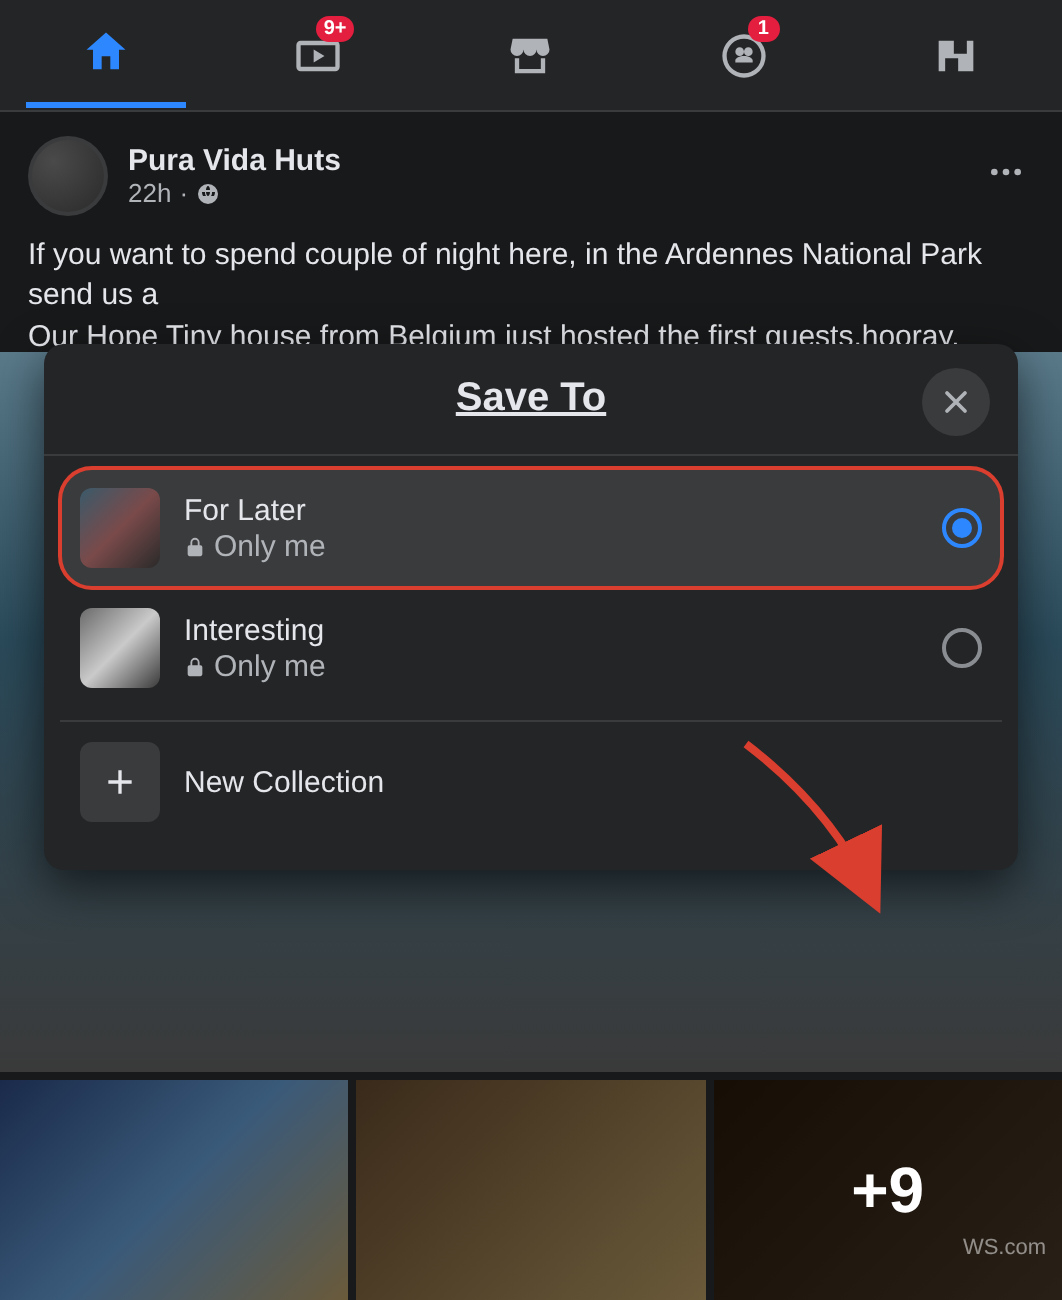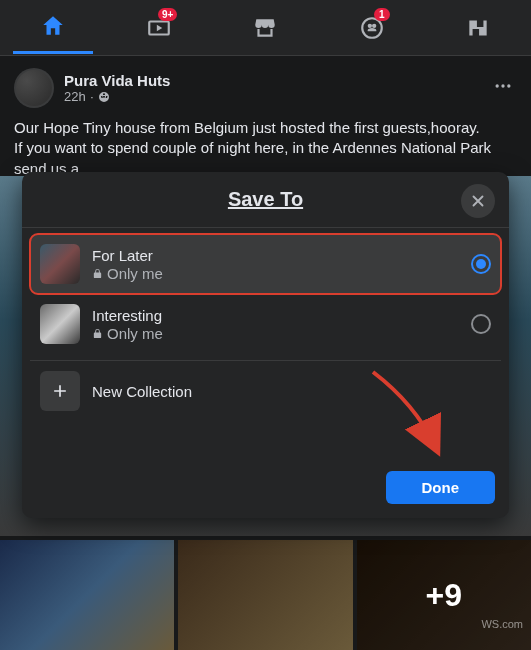--- a/index.html
+++ b/index.html
@@ -37,21 +37,21 @@
     
     .overlay { position: absolute; inset: 0; display: flex; align-items: flex-start; justify-content: center; padding-top: 172px; }
     .modal { width: 487px; background: #242526; border-radius: 10px; box-shadow: 0 8px 24px rgba(0,0,0,0.6); padding-bottom: 14px; }
     .modal-head { position: relative; height: 56px; display: flex; align-items: center; justify-content: center; border-bottom: 1px solid #3a3b3c; }
     .modal-title { font-size: 20px; font-weight: 700; color: #e4e6eb; text-decoration: underline; }
     .close-btn { position: absolute; right: 14px; top: 12px; width: 34px; height: 34px; background: #3a3b3c; border-radius: 50%; display: flex; align-items: center; justify-content: center; }
     .close-btn svg { fill: #b0b3b8; }
 
     .coll-list { padding: 6px 8px; }
     .coll-row { display: flex; align-items: center; padding: 10px; border-radius: 8px; gap: 12px; position: relative; }
-    .coll-row.selected { background: #3a3b3c; }
+    .coll-row.selected { background: #3a3b3c; border-radius: 16px; }
     .coll-row.highlight { outline: 2px solid #d93e2e; outline-offset: -1px; }
     .thumb { width: 40px; height: 40px; border-radius: 6px; background: #4a4a4a; background-size: cover; }
     .thumb.t1 { background: linear-gradient(135deg,#3a5a6a,#7a4a4a,#2a2a2a); }
     .thumb.t2 { background: linear-gradient(135deg,#6a6a6a,#cacaca,#3a3a3a); }
     .coll-text { flex: 1; }
     .coll-name { color: #e4e6eb; font-size: 15px; font-weight: 500; }
     .coll-priv { color: #b0b3b8; font-size: 15px; display: flex; align-items: center; gap: 4px; margin-top: 1px;}
     .radio { width: 20px; height: 20px; border-radius: 50%; border: 2px solid #8a8d91; background: transparent; position: relative; }
     .radio.on { border-color: #2d88ff; }
     .radio.on::after { content: ""; position: absolute; inset: 3px; background: #2d88ff; border-radius: 50%; }
@@ -118,22 +118,22 @@
     </div>
     <div class="more-btn">
       <svg width="20" height="20" viewBox="0 0 24 24" fill="#b0b3b8">
           <circle cx="5" cy="12" r="2"></circle>
           <circle cx="12" cy="12" r="2"></circle>
           <circle cx="19" cy="12" r="2"></circle>
         </svg>
     </div>
   </div>
   <div class="post-text">
+    <div>If you want to spend couple of night here, in the Ardennes National Park send us a</div>
     <div>Our Hope Tiny house from Belgium just hosted the first guests,hooray.</div>
-    <div>If you want to spend couple of night here, in the Ardennes National Park send us a</div>
   </div>
 </div>
 
 <div class="img-area">
   <div class="img-top"></div>
   <div class="img-bottom">
     <div class="img-cell"></div>
     <div class="img-cell"></div>
     <div class="img-cell">
       <div class="more-count">+9</div>
@@ -184,23 +184,20 @@
 
     <div class="new-coll-row">
       <div class="plus-box">
         <svg width="20" height="20" viewBox="0 0 24 24">
             <path d="M11 5h2v6h6v2h-6v6h-2v-6H5v-2h6V5z"></path>
           </svg>
       </div>
       <div class="new-coll-label">New Collection</div>
     </div>
 
-    <div class="footer">
-      <button class="done-btn">Done</button>
-    </div>
   </div>
 
   <svg class="arrow" viewBox="0 0 90 100">
     <defs>
       <marker id="ah" markerWidth="10" markerHeight="10" refX="7" refY="5" orient="auto">
         <path d="M0,0 L10,5 L0,10 z" fill="#d93e2e"></path>
       </marker>
     </defs>
     <path d="M8,8 Q50,40 70,82" stroke="#d93e2e" stroke-width="4" fill="none" marker-end="url(#ah)"></path>
   </svg>

